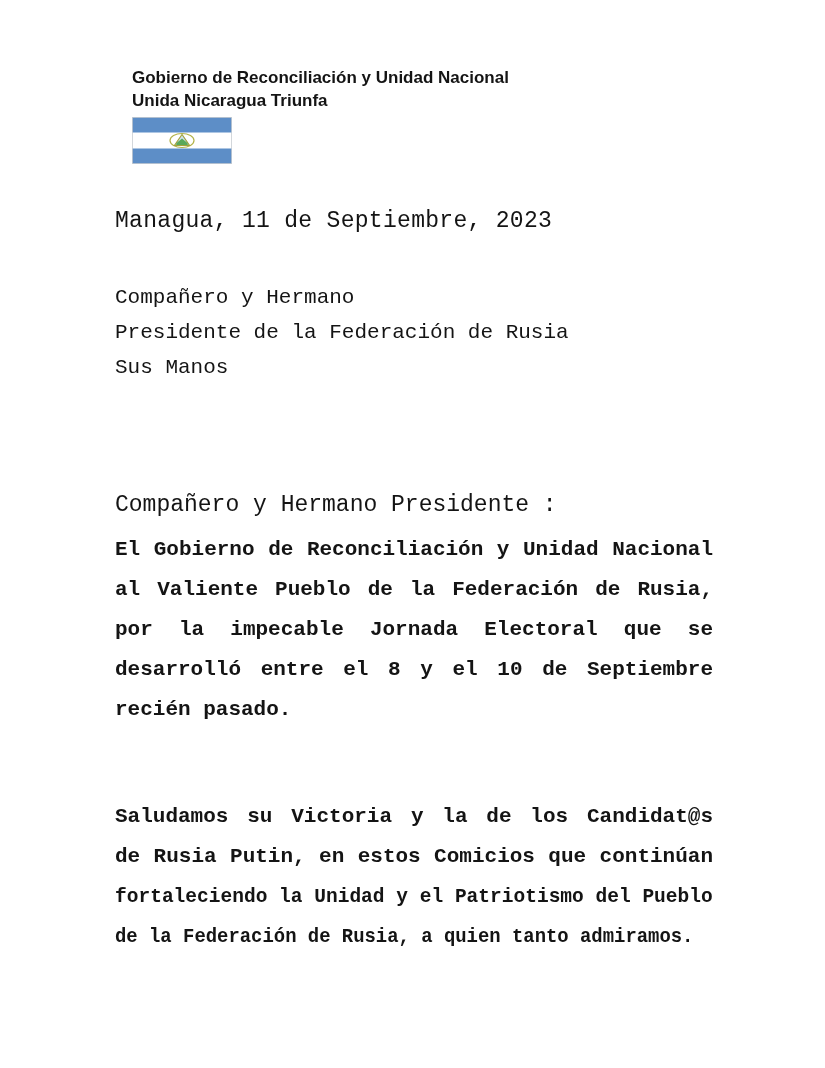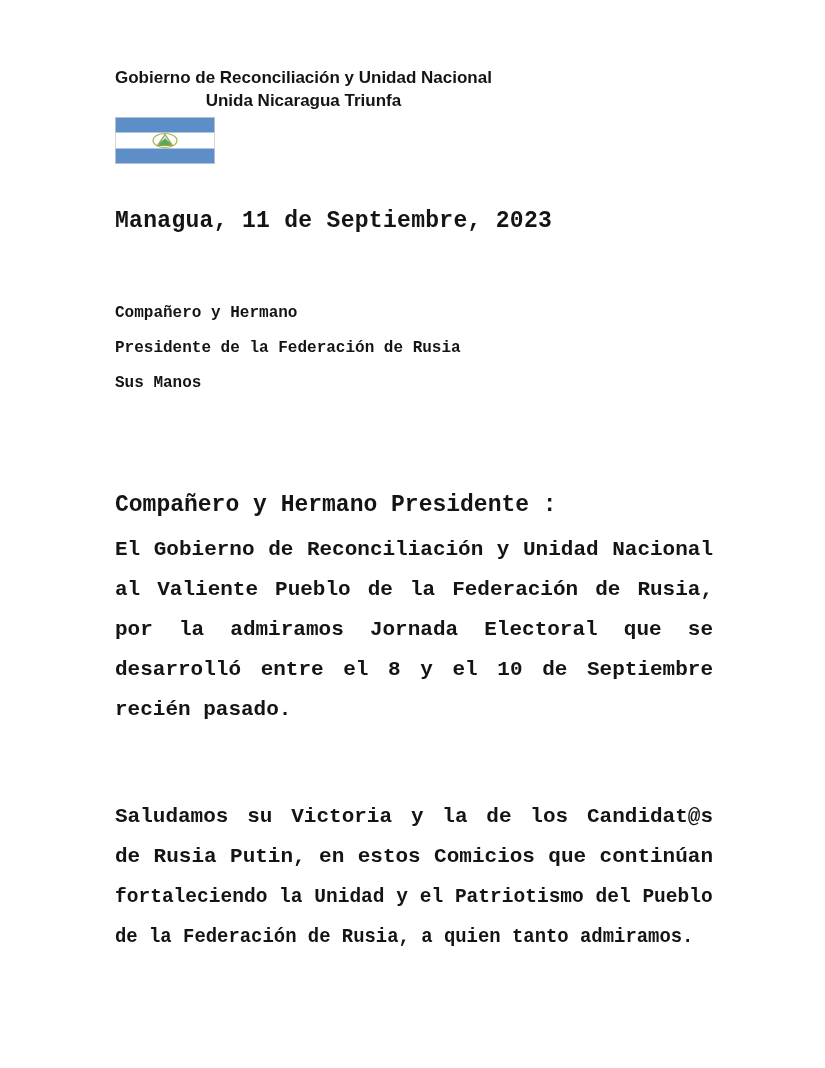--- a/index.html
+++ b/index.html
@@ -12,55 +12,54 @@
     width: 825px;
     height: 1068px;
     background: #ffffff;
     color: #141414;
     overflow: hidden;
   }
   
   .letterhead {
     position: absolute;
     top: 66px;
-    left: 115px;
-    text-align: center;
+    left: 132px;
   }
   .org-line {
     font-family: "Liberation Sans", "DejaVu Sans", sans-serif;
     font-weight: bold;
     font-size: 17px;
     line-height: 23px;
     color: #141414;
     white-space: nowrap;
   }
   .flag {
     display: block;
     margin-top: 5px;
   }
   
   .mono {
     font-family: "Liberation Mono", "DejaVu Sans Mono", monospace;
-    font-weight: bold;
+    font-weight: normal;
     color: #141414;
     white-space: nowrap;
   }
   .date-line {
     position: absolute;
     top: 204px;
     left: 115px;
     font-size: 23px;
     line-height: 34px;
     letter-spacing: 0.3px;
   }
   .recipient {
     position: absolute;
-    top: 296px;
+    top: 280px;
     left: 115px;
-    font-size: 16px;
+    font-size: 21px;
     line-height: 35px;
   }
   .salutation {
     position: absolute;
     top: 451px;
     left: 115px;
     font-size: 23px;
     line-height: 34px;
     margin-top: 37px;
   }
@@ -123,21 +122,21 @@
     <div class="mono">Compañero y Hermano</div>
     <div class="mono">Presidente de la Federación de Rusia</div>
     <div class="mono">Sus Manos</div>
   </div>
 
   <div class="mono salutation">Compañero y Hermano Presidente :</div>
 
   <div class="para para-1">
     <div class="bline just">El Gobierno de Reconciliación y Unidad Nacional</div>
     <div class="bline just">al Valiente Pueblo de la Federación de Rusia,</div>
-    <div class="bline just">por la admiramos Jornada Electoral que se</div>
+    <div class="bline just">por la impecable Jornada Electoral que se</div>
     <div class="bline just">desarrolló entre el 8 y el 10 de Septiembre</div>
     <div class="bline plain">recién pasado.</div>
   </div>
 
   <div class="para para-2">
     <div class="bline just">Saludamos su Victoria y la de los Candidat@s</div>
     <div class="bline just">de Rusia Putin, en estos Comicios que continúan</div>
     <div class="bline cond93">fortaleciendo la Unidad y el Patriotismo del Pueblo</div>
     <div class="bline cond90">de la Federación de Rusia, a quien tanto admiramos.</div>
   </div>

